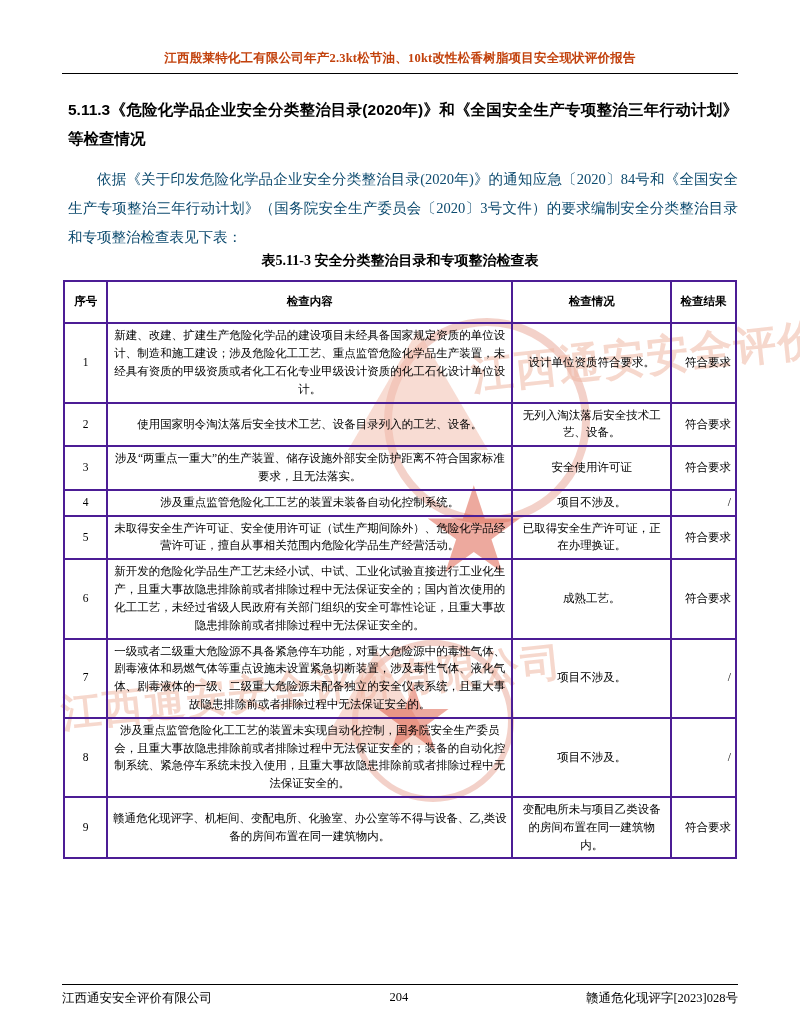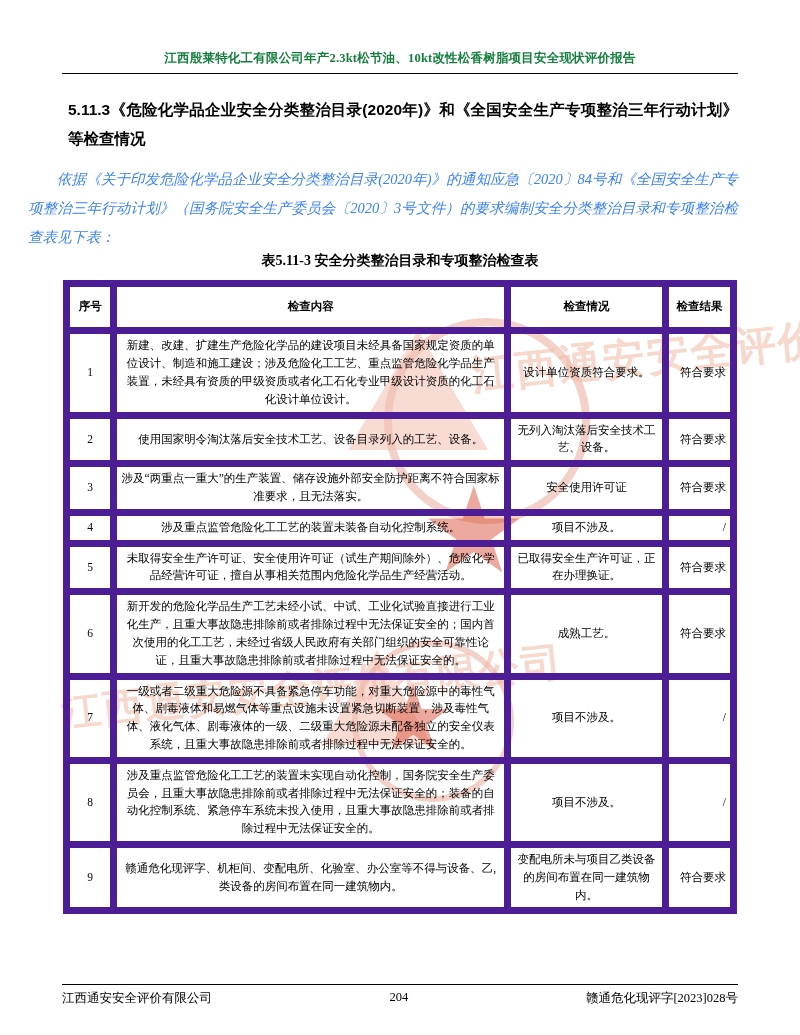--- a/index.html
+++ b/index.html
@@ -52,67 +52,66 @@
   .content {
     position: relative;
     z-index: 2;
   }
   
   .header {
     text-align: center;
     font-family: "Liberation Serif", serif;
     font-weight: bold;
     font-size: 12.5px;
-    color: #15803d;
+    color: #c2410c;
     padding-top: 50px;
     letter-spacing: .2px;
   }
   .header-rule {
     margin: 6px 62px 0 62px;
     border-bottom: 1px solid #000;
   }
   
   .heading {
     margin: 22px 62px 0 68px;
     font-family: Liberation Sans, sans-serif;
     font-weight: bold;
     font-size: 15.5px;
     line-height: 1.85;
     color: #000;
     text-align: justify;
   }
   .para {
-    margin: 12px 62px 0 28px;
+    margin: 12px 62px 0 68px;
     font-family: "Liberation Serif", serif;
     font-size: 14.5px;
     line-height: 2.0;
-    color: #3b82f6;
+    color: #0c4a6e;
     text-align: justify;
     text-indent: 2em;
-    font-style: italic;
   }
   .tbl-title {
     margin-top: 0;
     text-align: center;
     font-family: "Liberation Serif", serif;
     font-weight: bold;
     font-size: 14px;
     color: #000;
   }
   table.chk {
     margin: 10px auto 0 auto;
     width: 674px;
     border-collapse: collapse;
     font-family: "Liberation Serif", serif;
     font-size: 11.5px;
     color: #000;
     background: transparent;
   }
   table.chk td, table.chk th {
-    border: 7px solid #4c1d95;
+    border: 2px solid #4c1d95;
     padding: 3px 4px;
     vertical-align: middle;
     line-height: 1.55;
   }
   table.chk thead td {
     text-align: center;
     font-weight: bold;
     height: 34px;
   }
   td.c-no { width: 34px; text-align: center; }

